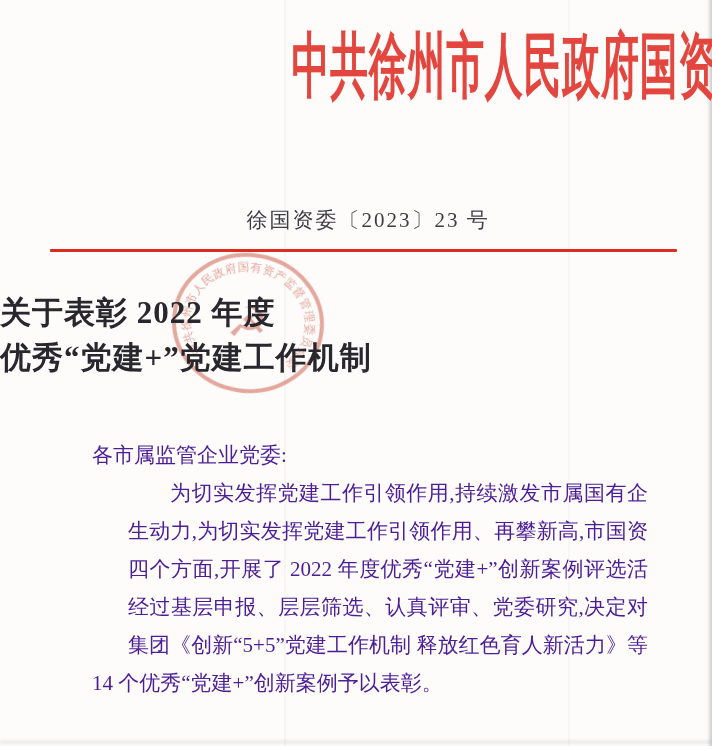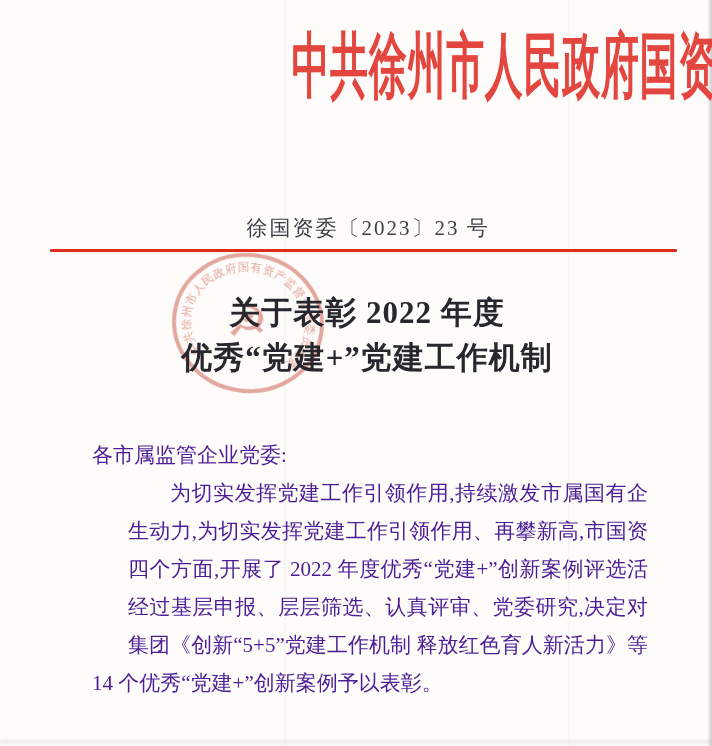--- a/index.html
+++ b/index.html
@@ -31,38 +31,38 @@
   .masthead .inner{
     display:inline-block;
     font-size:71px;line-height:80px;font-weight:bold;
     letter-spacing:2px;white-space:nowrap;
     transform:scaleX(0.53);transform-origin:center;
     color:#e2463e;
     text-shadow:0 0 1px rgba(226,70,62,0.35);
   }
   
   .doc-number{
-    position:absolute;top:214px;left:0;width:712px;
+    position:absolute;top:206px;left:0;width:712px;
     text-align:center;padding-left:24px;box-sizing:border-box;
     font-size:21px;letter-spacing:2px;color:#3d3d45;
   }
   
   .red-rule{
     position:absolute;top:249px;left:50px;width:627px;height:3px;
     background:#df2b1d;border-radius:1px;
   }
   
   .seal{
     position:absolute;left:158px;top:242px;width:180px;height:166px;
     mix-blend-mode:multiply;opacity:0.9;
   }
   
   .doc-title{
     position:absolute;top:290px;left:0;width:712px;
-    text-align:center;padding-left:22px;box-sizing:border-box;
+    text-align:left;box-sizing:border-box;
     font-size:31px;line-height:45px;font-weight:bold;
     letter-spacing:1px;color:#27272d;
   }
   
   .body-block{
     position:absolute;left:92px;top:436px;width:556px;
     font-size:21px;line-height:38px;color:#4c1d95;
   }
   .body-block .line{height:38px;white-space:nowrap;}
   .body-block .line.justify{

